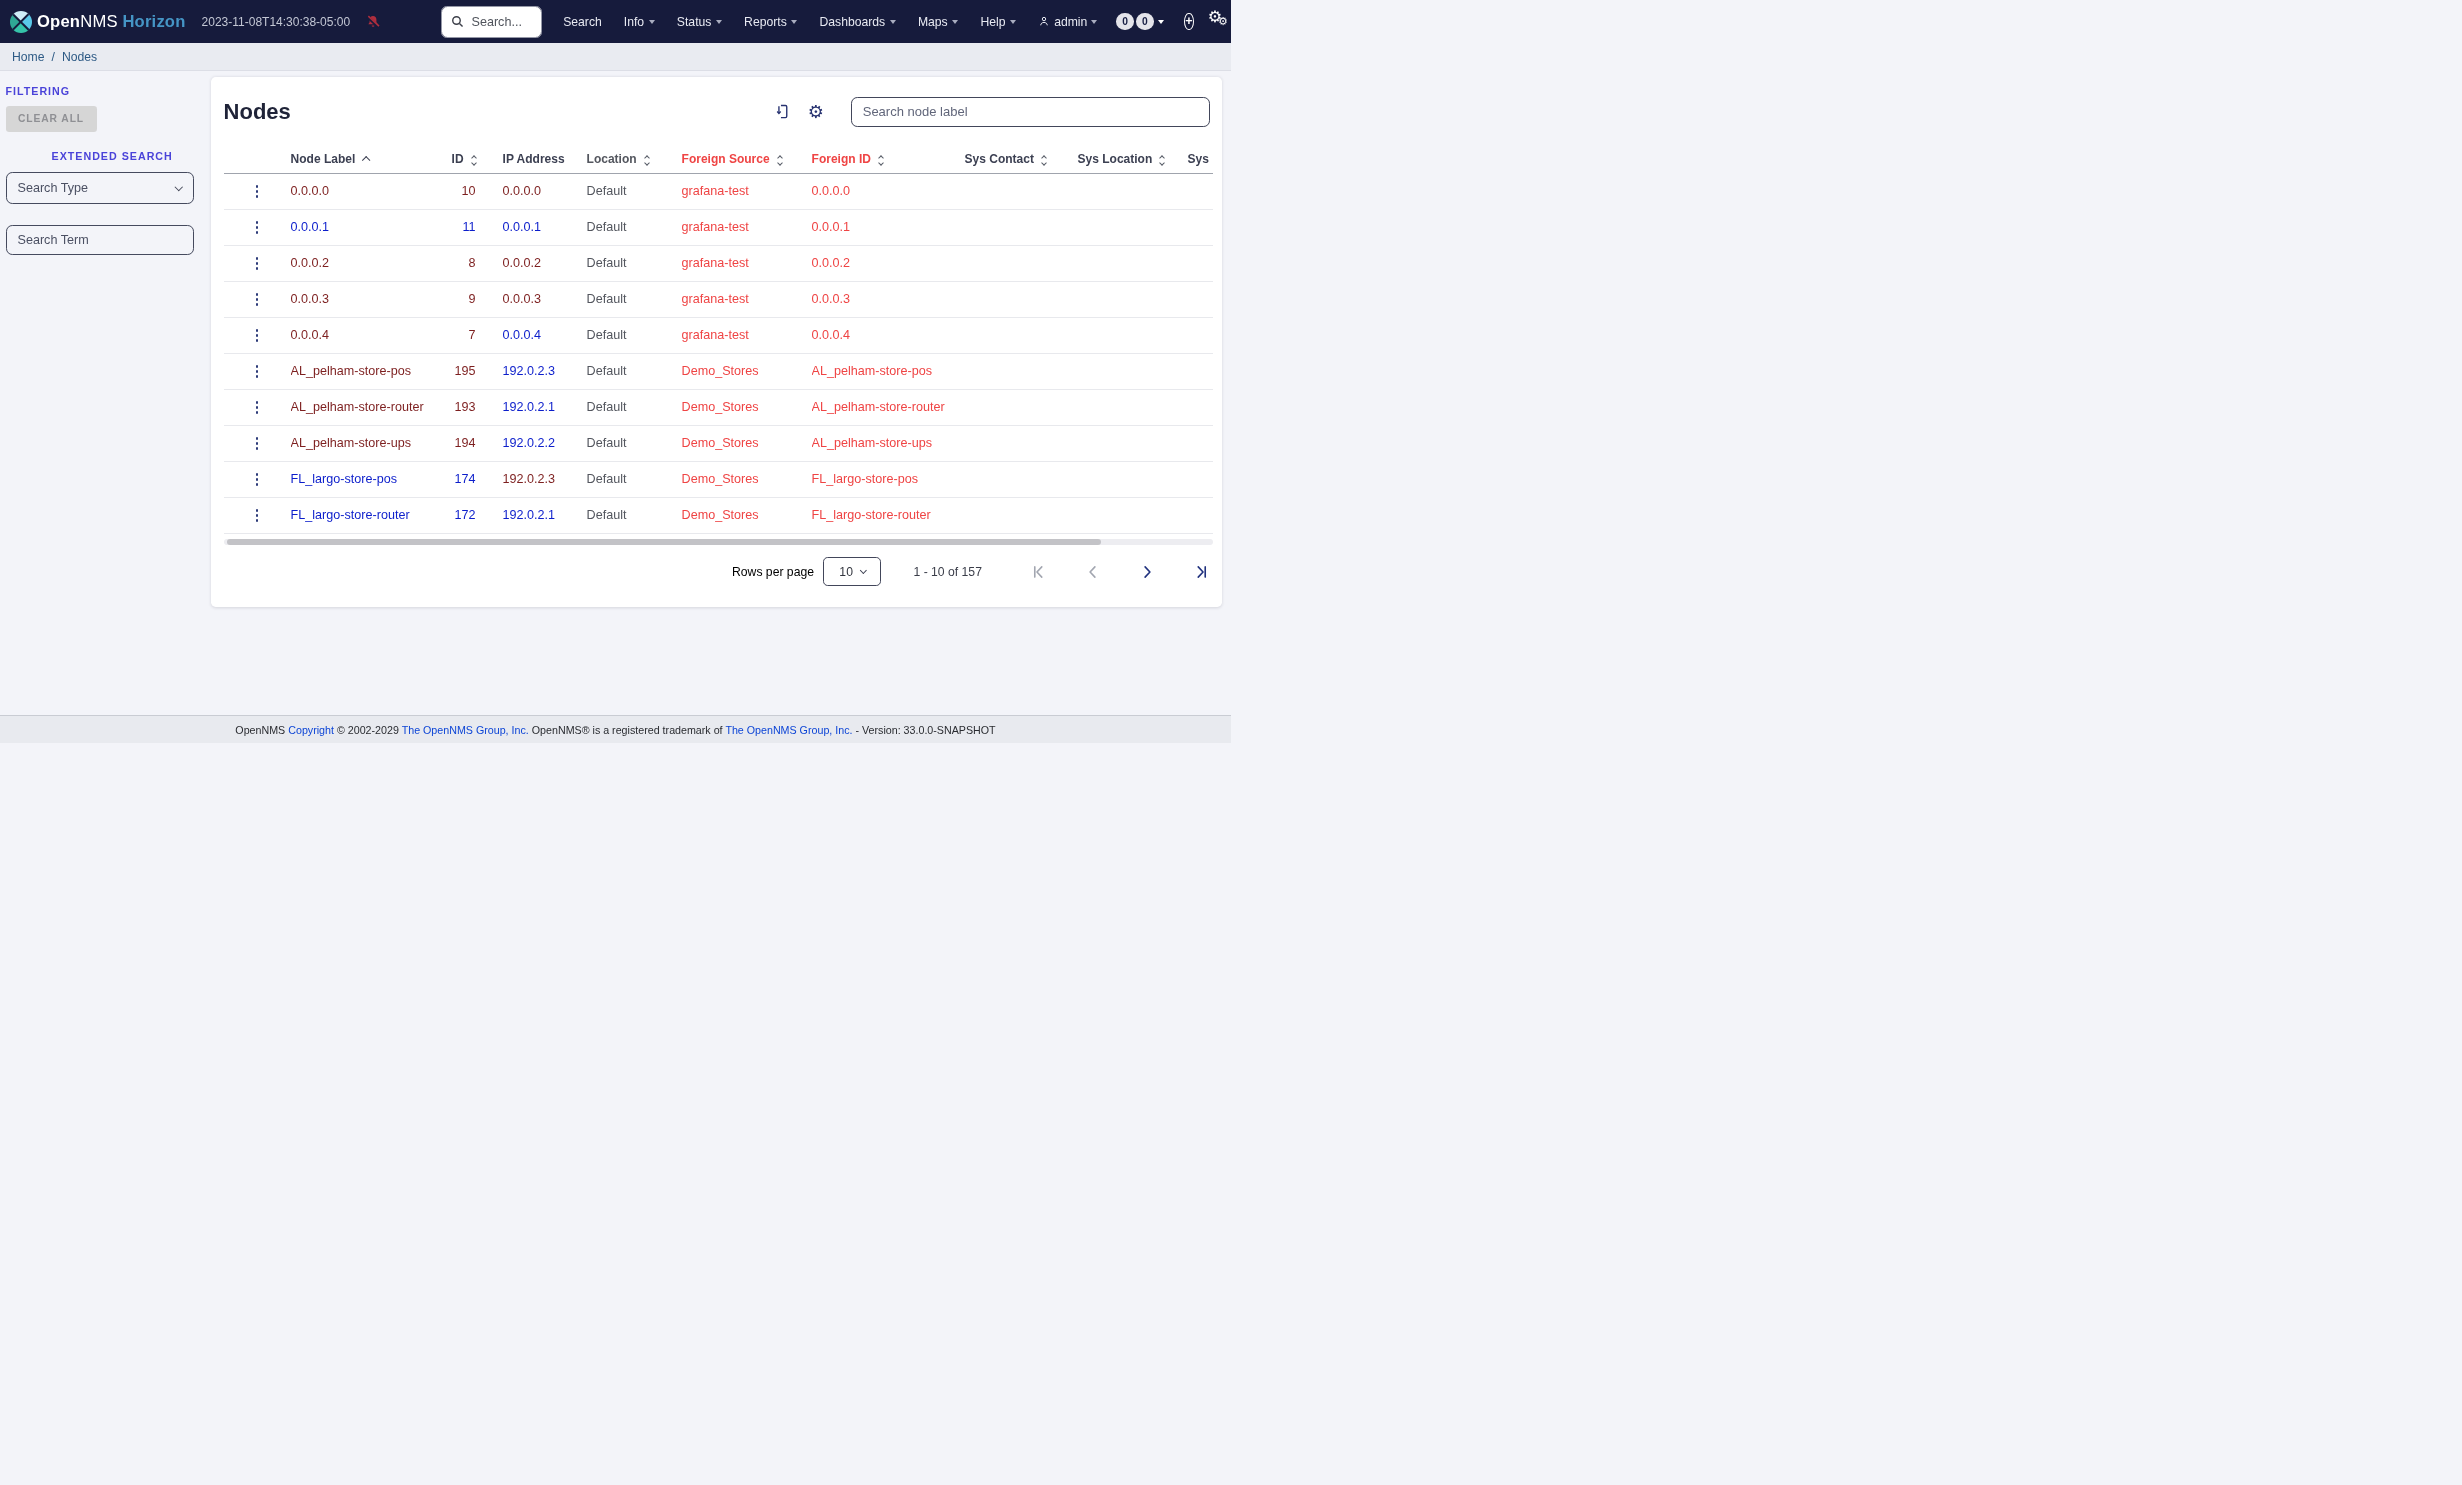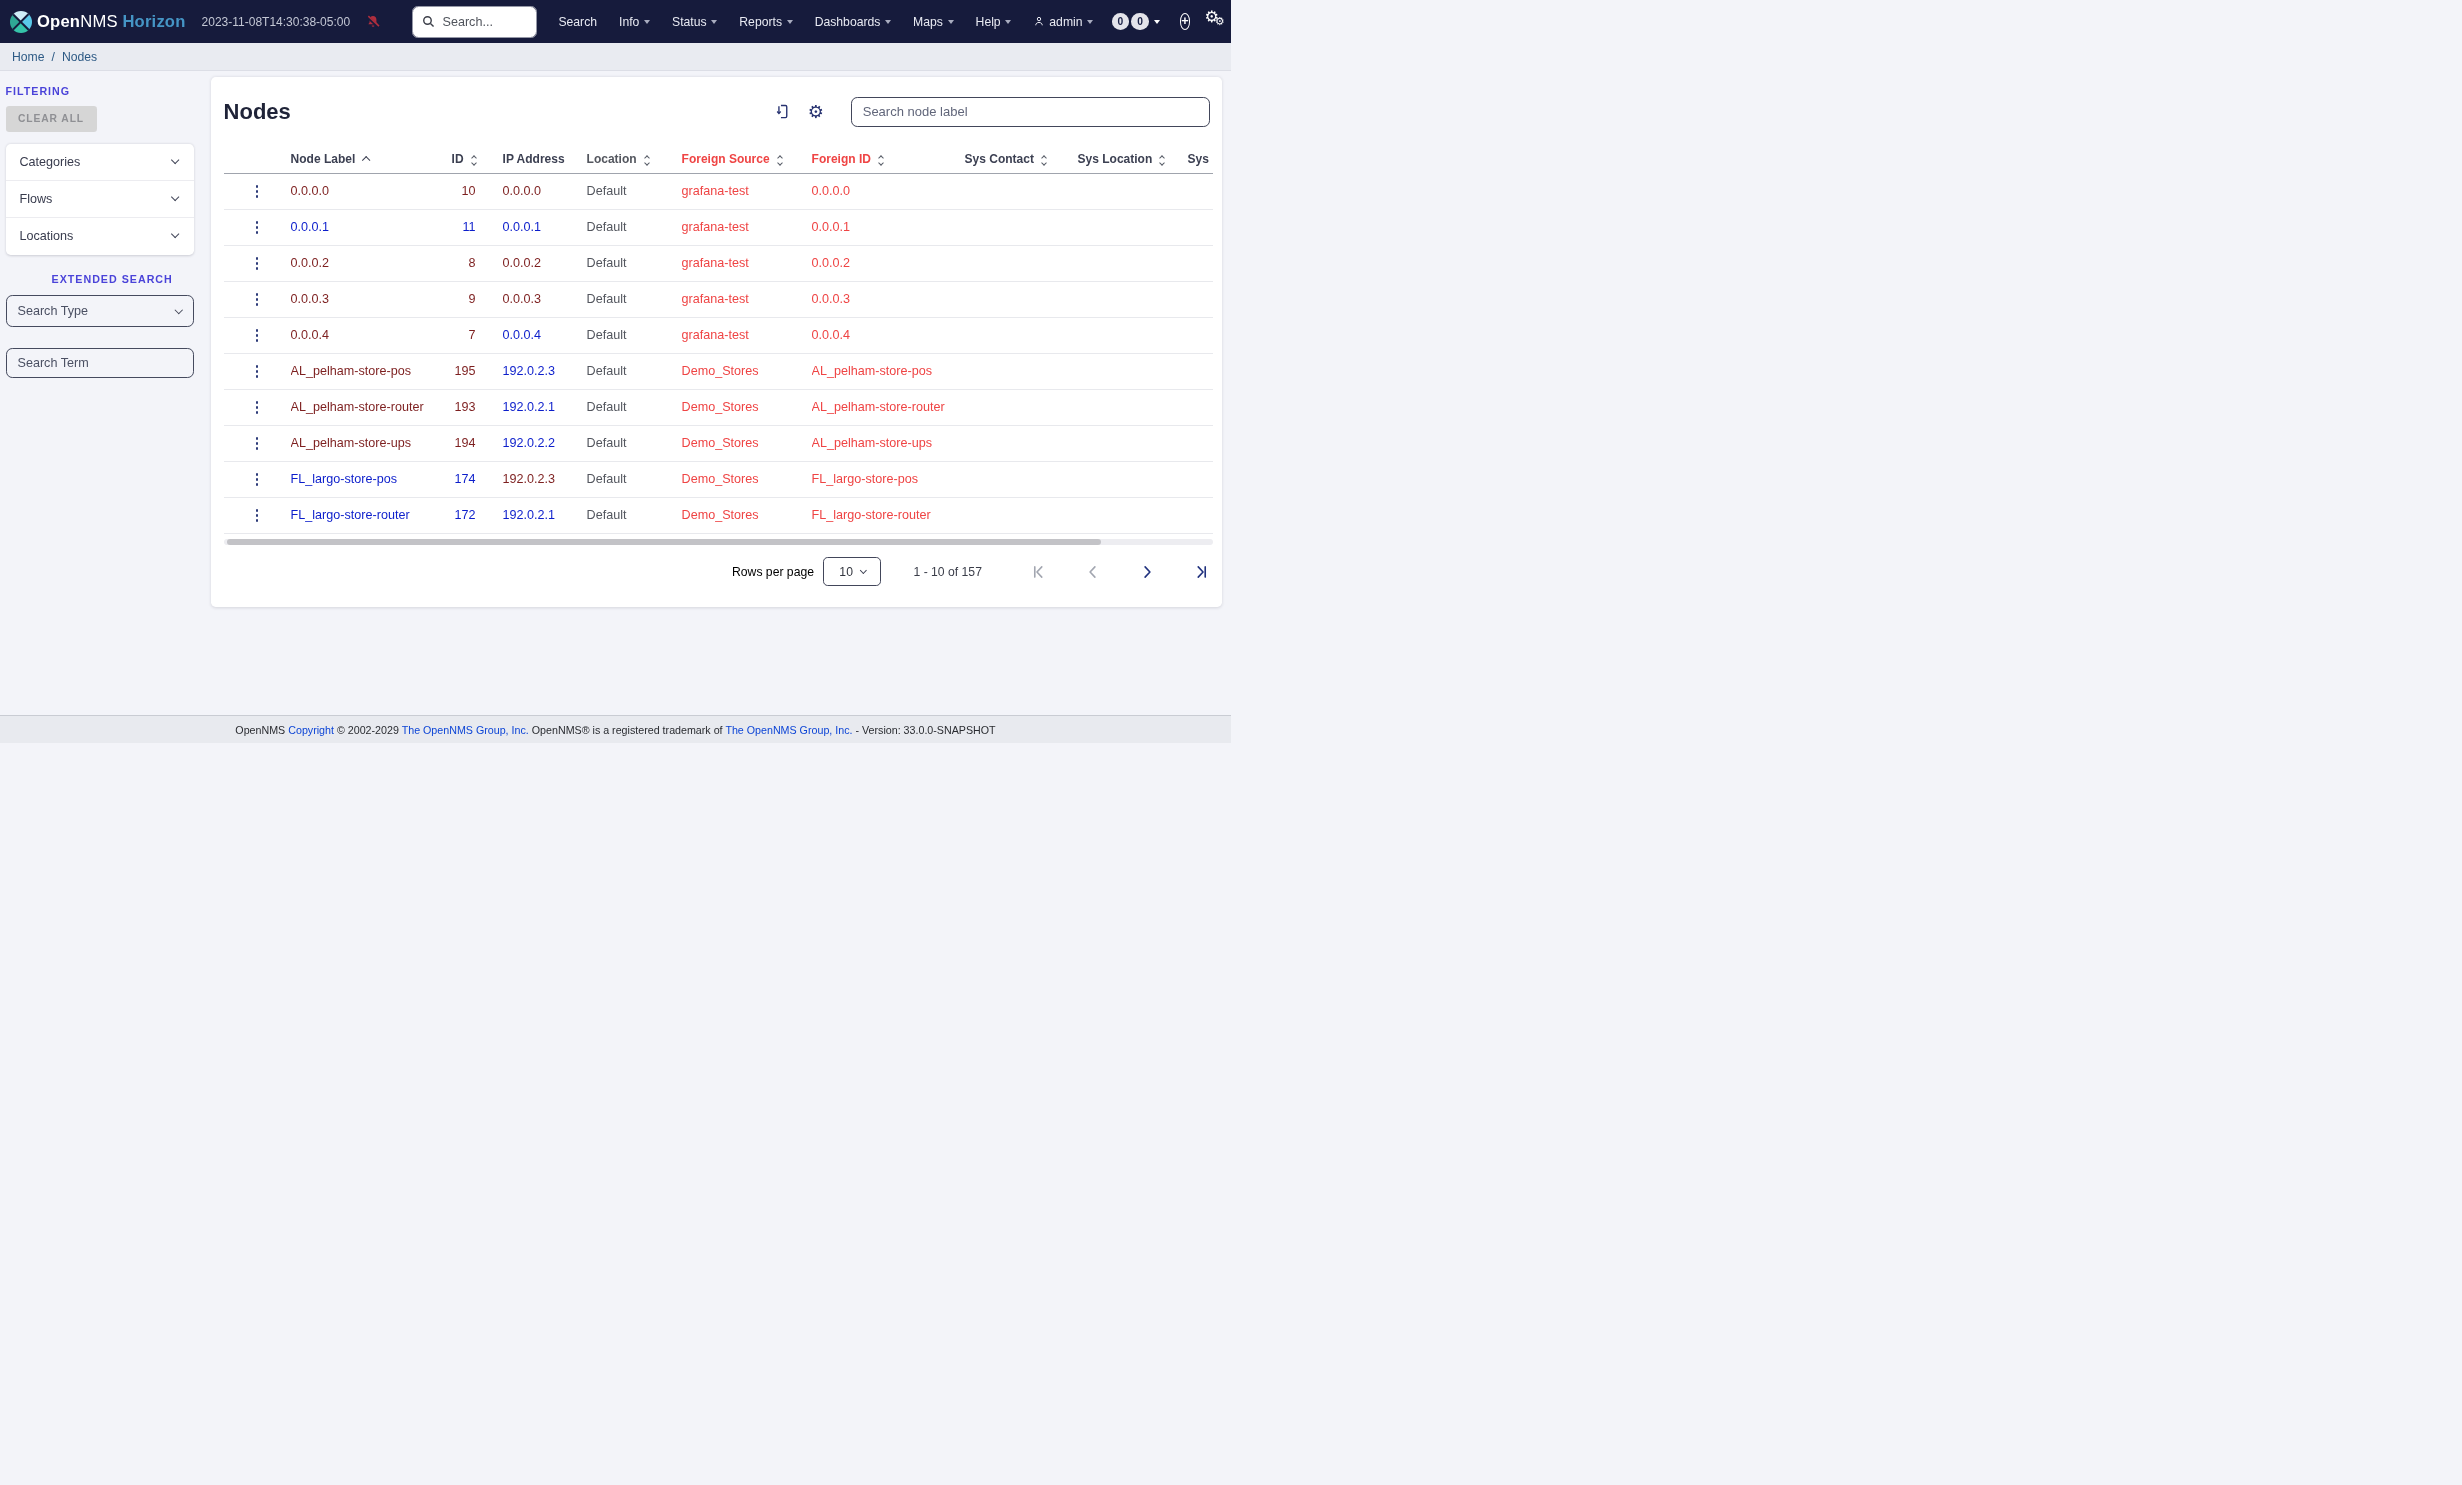--- a/index.html
+++ b/index.html
@@ -16,21 +16,21 @@
   .logo-circle::before,.logo-circle::after { content:""; position:absolute; left:-4.7px; right:-4.7px; top:10px;
     height:2.4px; background:#161b3c; }
   .logo-circle::before { transform:rotate(45deg); }
   .logo-circle::after { transform:rotate(-45deg); }
   .brand-text { font-size:16.6px; color:#fff; letter-spacing:0.2px; white-space:nowrap; }
   .brand-text .b-open { font-weight:700; }
   .brand-text .b-nms { font-weight:300; }
   .brand-text .b-product { font-weight:700; color:#4595c5; margin-left:4.7px; }
   .nav-timestamp { color:#c3c7d4; font-size:12px; margin-left:16px; white-space:nowrap; }
   .bell-wrap { margin-left:15px; display:flex; align-items:center; }
-  .nav-search { margin-left:32px; width:199px; height:30px; background:#fff; border-radius:4.7px;
+  .nav-search { margin-left:61px; width:199px; height:30px; background:#fff; border-radius:4.7px;
     display:flex; align-items:center; padding:0 8px; gap:7px; border:0.8px solid #fff;
     outline:1.6px solid rgba(255,255,255,.55); }
   .nav-search input { border:none; outline:none; width:100%; font-size:12.6px; color:#333;
     font-family:inherit; background:transparent; }
   .nav-search input::placeholder { color:#50545c; }
   .nav-menu { display:flex; align-items:center; margin-left:22px; gap:22px; }
   .nav-item { color:#e8eaf2; font-size:12.2px; display:flex; align-items:center; gap:4.7px;
     white-space:nowrap; cursor:pointer; }
   .caret { width:0; height:0; border-left:3.2px solid transparent; border-right:3.2px solid transparent;
     border-top:4px solid #a9adc0; display:inline-block; }
@@ -225,34 +225,20 @@
     <a>Home</a>
     <span>/</span>
     <span>Nodes</span>
   </div>
 
   <div class="content">
 
     <div class="sidebar">
       <div class="side-heading">FILTERING</div>
       <button class="clear-all">CLEAR ALL</button>
-      <div class="acc-card">
-          <div class="acc-row">
-            <span class="acc-label">Categories</span>
-            <span class="chev chev-down"></span>
-          </div>
-          <div class="acc-row">
-            <span class="acc-label">Flows</span>
-            <span class="chev chev-down"></span>
-          </div>
-          <div class="acc-row">
-            <span class="acc-label">Locations</span>
-            <span class="chev chev-down"></span>
-          </div>
-        </div>
       <div class="side-heading ext-heading">EXTENDED SEARCH</div>
       <div class="side-select">
         <span>Search Type</span>
         <span class="chev chev-down"></span>
       </div>
       <input class="side-input" placeholder="Search Term" style="">
     </div>
 
     <div class="main">
       <div class="card">

